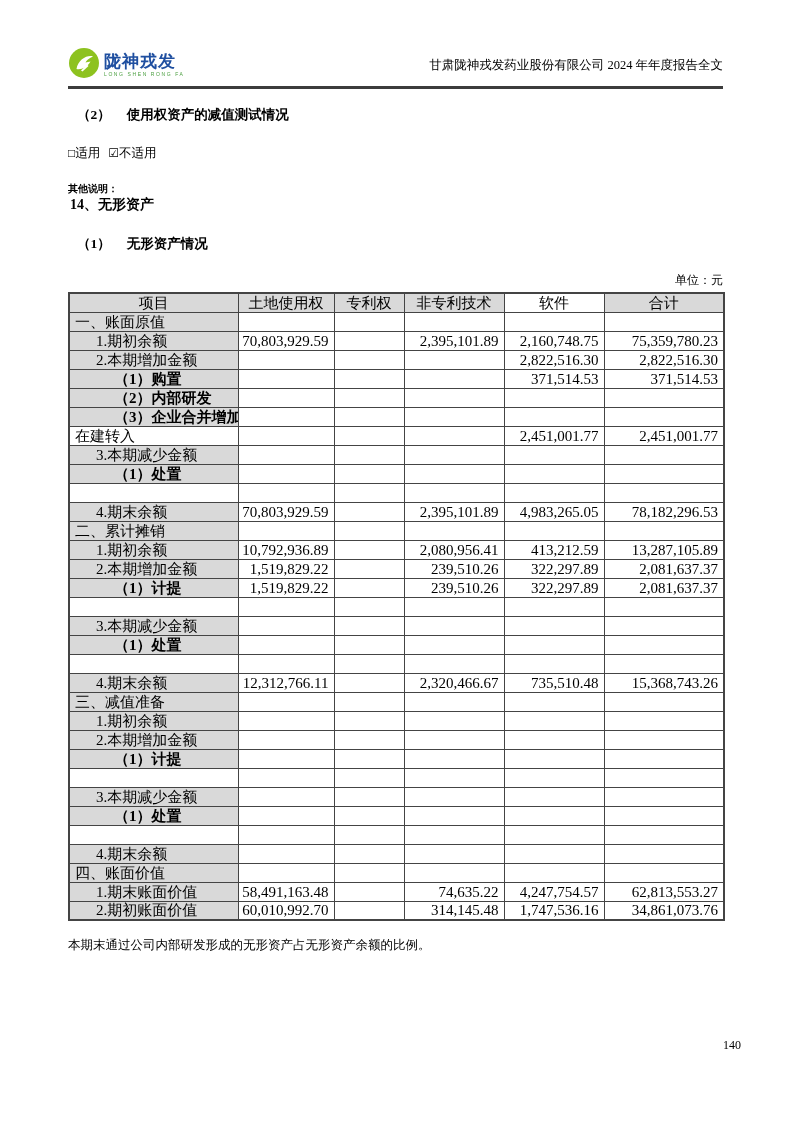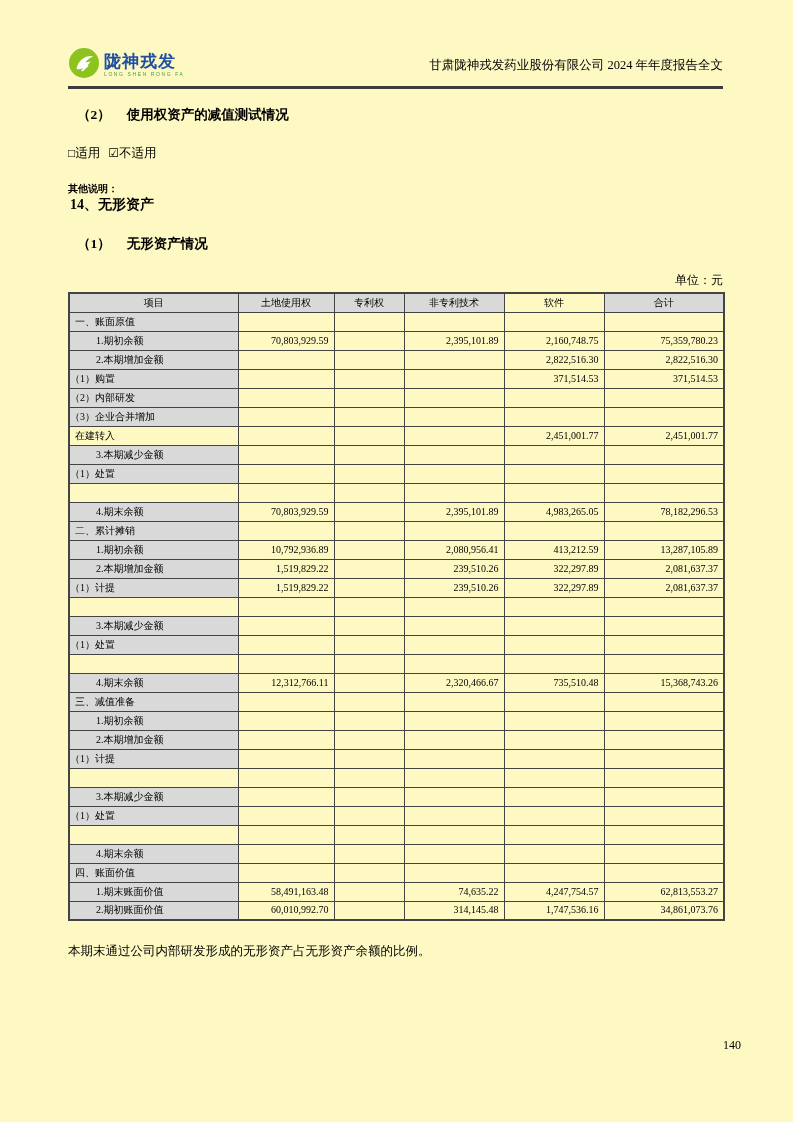--- a/index.html
+++ b/index.html
@@ -4,21 +4,21 @@
 <style>
   :root{
     --brand-green:#8dc21f;
     --brand-blue:#1f4fa0;
     --shade:#d9d9d9;
     --border:#444;
   }
   *{margin:0;padding:0;box-sizing:border-box;}
   html,body{background:#888;}
   .page{
-    width:793px;height:1122px;background:#fef9c3;margin:0 auto;
+    width:793px;height:1122px;background:#ffffff;margin:0 auto;
     font-family:"Liberation Serif","DejaVu Serif",serif;color:#000;
     position:relative;overflow:hidden;
   }
   .content{padding:0 70px 0 68px;}
 
   
   .hdr{display:flex;justify-content:space-between;align-items:center;
        padding-top:44px;height:86px;}
   .logo{display:flex;align-items:center;gap:4px;}
   .logo-txt .cn{font-size:17px;font-weight:bold;color:var(--brand-blue);
@@ -35,32 +35,32 @@
   .line-apply .box{font-size:12px;}
   .line-apply .gap{display:inline-block;width:8px;}
   .line-note{font-size:10px;margin-top:20px;font-weight:bold;}
   .h-main{font-size:14px;font-weight:bold;margin-left:2px;}
   .h-sub2{font-size:13.5px;font-weight:bold;margin-top:21px;}
   .h-sub2 .num{display:inline-block;margin-right:16px;margin-left:9px;}
   .unit-line{font-size:12px;text-align:right;margin-top:19px;margin-bottom:3px;}
 
   
   table{border-collapse:collapse;table-layout:fixed;width:655px;
-        font-size:10px;border:2px solid var(--border);}
+        font-size:15px;border:2px solid var(--border);}
   th,td{border:1px solid var(--border);height:19px;line-height:16px;
         overflow:hidden;white-space:nowrap;font-weight:normal;padding:0;}
   th{text-align:center;}
   th.shaded, td.shaded{background:var(--shade);}
   td.label{text-align:left;}
   td.label.ind0{padding-left:5px;}
   td.label.ind1{padding-left:26px;}
-  td.label.ind2{}
+  td.label.ind2{padding-left:44px;font-weight:bold;}
   td.val{text-align:right;padding-right:5px;}
 
-  .foot-note{font-size:12.5px;margin-top:22px;}
+  .foot-note{font-size:12.5px;margin-top:16px;}
   .page-num{position:absolute;right:52px;top:1038px;font-size:12px;}
 </style>
 </head>
 <body>
 
 <div class="page">
 
   <div class="content">
     <div class="hdr">
       <div class="logo">

